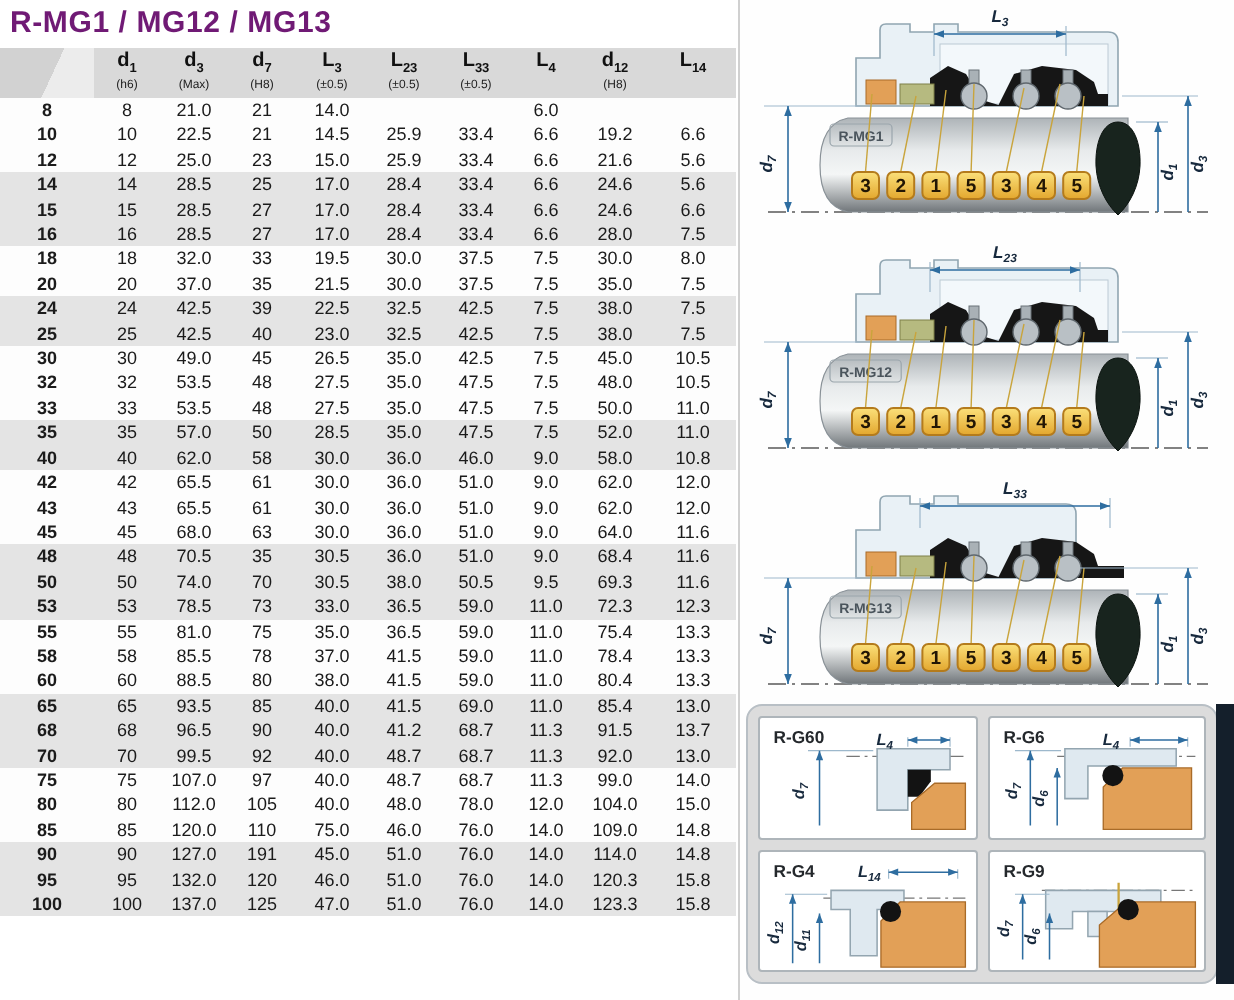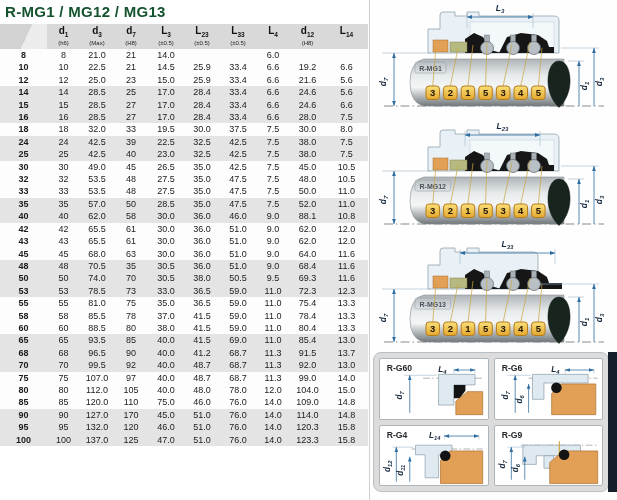--- a/index.html
+++ b/index.html
@@ -1,18 +1,18 @@
 <!DOCTYPE html>
 <html><head>
 <meta charset="utf-8">
 <style>
   html,body{margin:0;padding:0;background:#fff;}
   .stage{position:relative;width:617px;height:500px;background:#ffffff;overflow:hidden;
          font-family:"Liberation Sans",sans-serif;}
-  .title{position:absolute;left:5px;top:3px;font-size:15px;font-weight:bold;color:#14532d;
+  .title{position:absolute;left:5px;top:3px;font-size:15px;font-weight:bold;color:#701a75;
          letter-spacing:.3px;white-space:nowrap;}
   table.dim{position:absolute;left:0;top:24px;width:368px;border-collapse:collapse;
             table-layout:fixed;}
   table.dim th,table.dim td{padding:0;margin:0;text-align:center;white-space:nowrap;
             font-size:9px;color:#1b1b1b;}
   table.dim thead th{height:23px;background:#d9d9d9;vertical-align:top;padding-top:2px;}
   table.dim thead th.corner{background:linear-gradient(115deg,#d2d2d2 55%,#ececec 55%);}
   table.dim thead .m{display:block;font-size:10px;font-weight:bold;line-height:10px;color:#111;}
   table.dim thead .m sub{font-size:6.5px;}
   table.dim thead .n{display:block;font-size:6px;font-weight:normal;line-height:7px;color:#222;}
@@ -167,20 +167,32 @@
           <td>18</td>
           <td>32.0</td>
           <td>33</td>
           <td>19.5</td>
           <td>30.0</td>
           <td>37.5</td>
           <td>7.5</td>
           <td>30.0</td>
           <td>8.0</td>
         </tr>
+        <tr>
+          <td>20</td>
+          <td>20</td>
+          <td>37.0</td>
+          <td>35</td>
+          <td>21.5</td>
+          <td>30.0</td>
+          <td>37.5</td>
+          <td>7.5</td>
+          <td>35.0</td>
+          <td>7.5</td>
+        </tr>
         <tr class="g">
           <td>24</td>
           <td>24</td>
           <td>42.5</td>
           <td>39</td>
           <td>22.5</td>
           <td>32.5</td>
           <td>42.5</td>
           <td>7.5</td>
           <td>38.0</td>
@@ -248,21 +260,21 @@
         </tr>
         <tr class="g">
           <td>40</td>
           <td>40</td>
           <td>62.0</td>
           <td>58</td>
           <td>30.0</td>
           <td>36.0</td>
           <td>46.0</td>
           <td>9.0</td>
-          <td>88.1</td>
+          <td>58.0</td>
           <td>10.8</td>
         </tr>
         <tr>
           <td>42</td>
           <td>42</td>
           <td>65.5</td>
           <td>61</td>
           <td>30.0</td>
           <td>36.0</td>
           <td>51.0</td>
@@ -435,21 +447,21 @@
           <td>46.0</td>
           <td>76.0</td>
           <td>14.0</td>
           <td>109.0</td>
           <td>14.8</td>
         </tr>
         <tr class="g">
           <td>90</td>
           <td>90</td>
           <td>127.0</td>
-          <td>170</td>
+          <td>191</td>
           <td>45.0</td>
           <td>51.0</td>
           <td>76.0</td>
           <td>14.0</td>
           <td>114.0</td>
           <td>14.8</td>
         </tr>
         <tr class="g">
           <td>95</td>
           <td>95</td>

